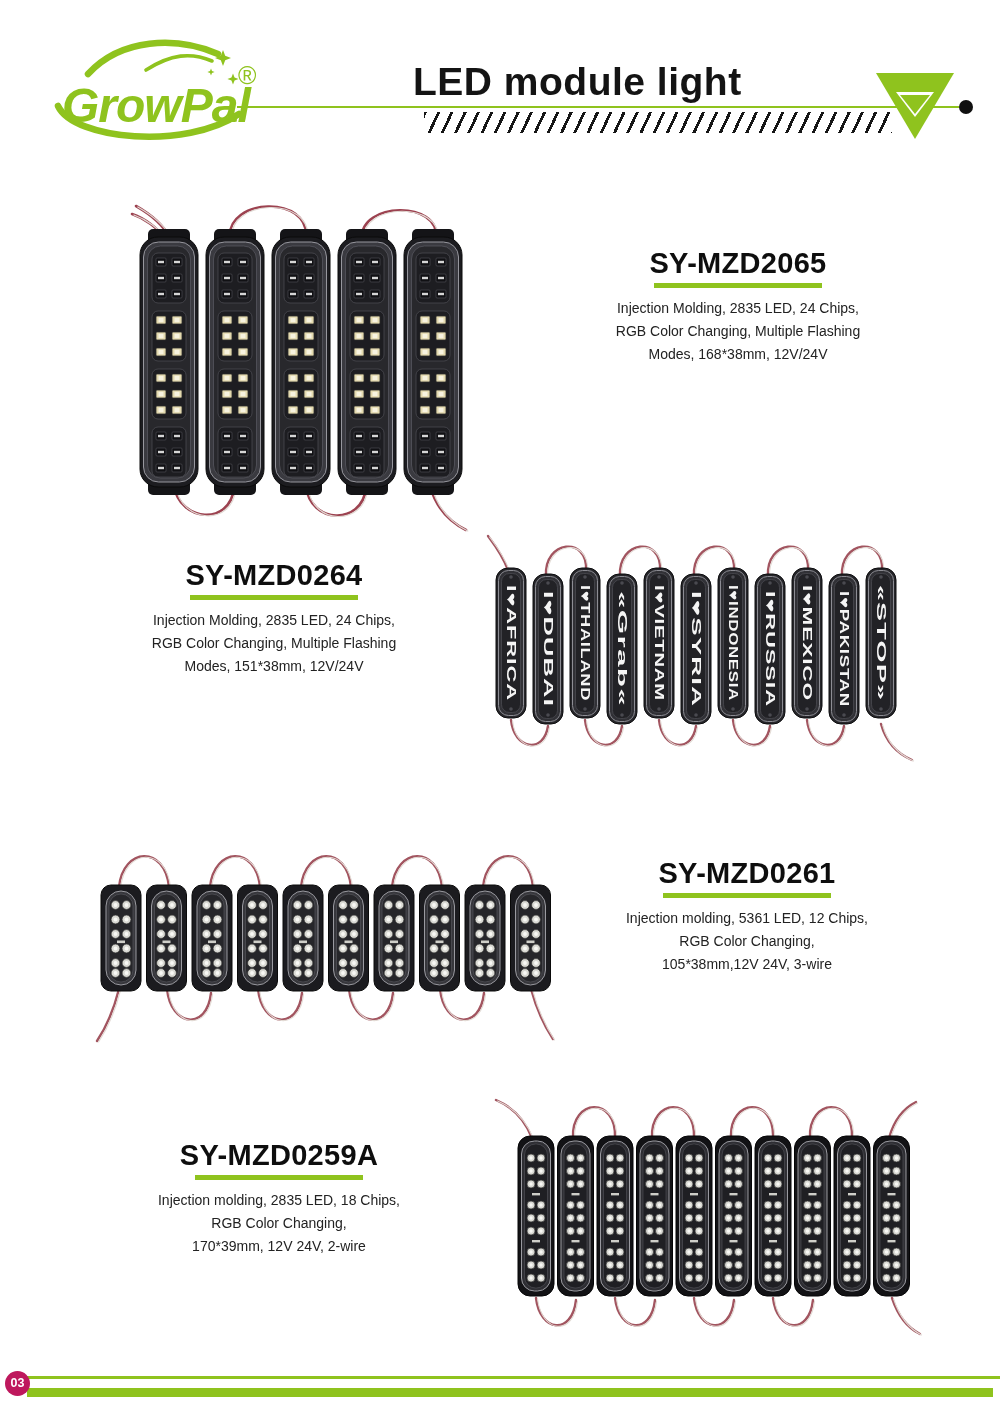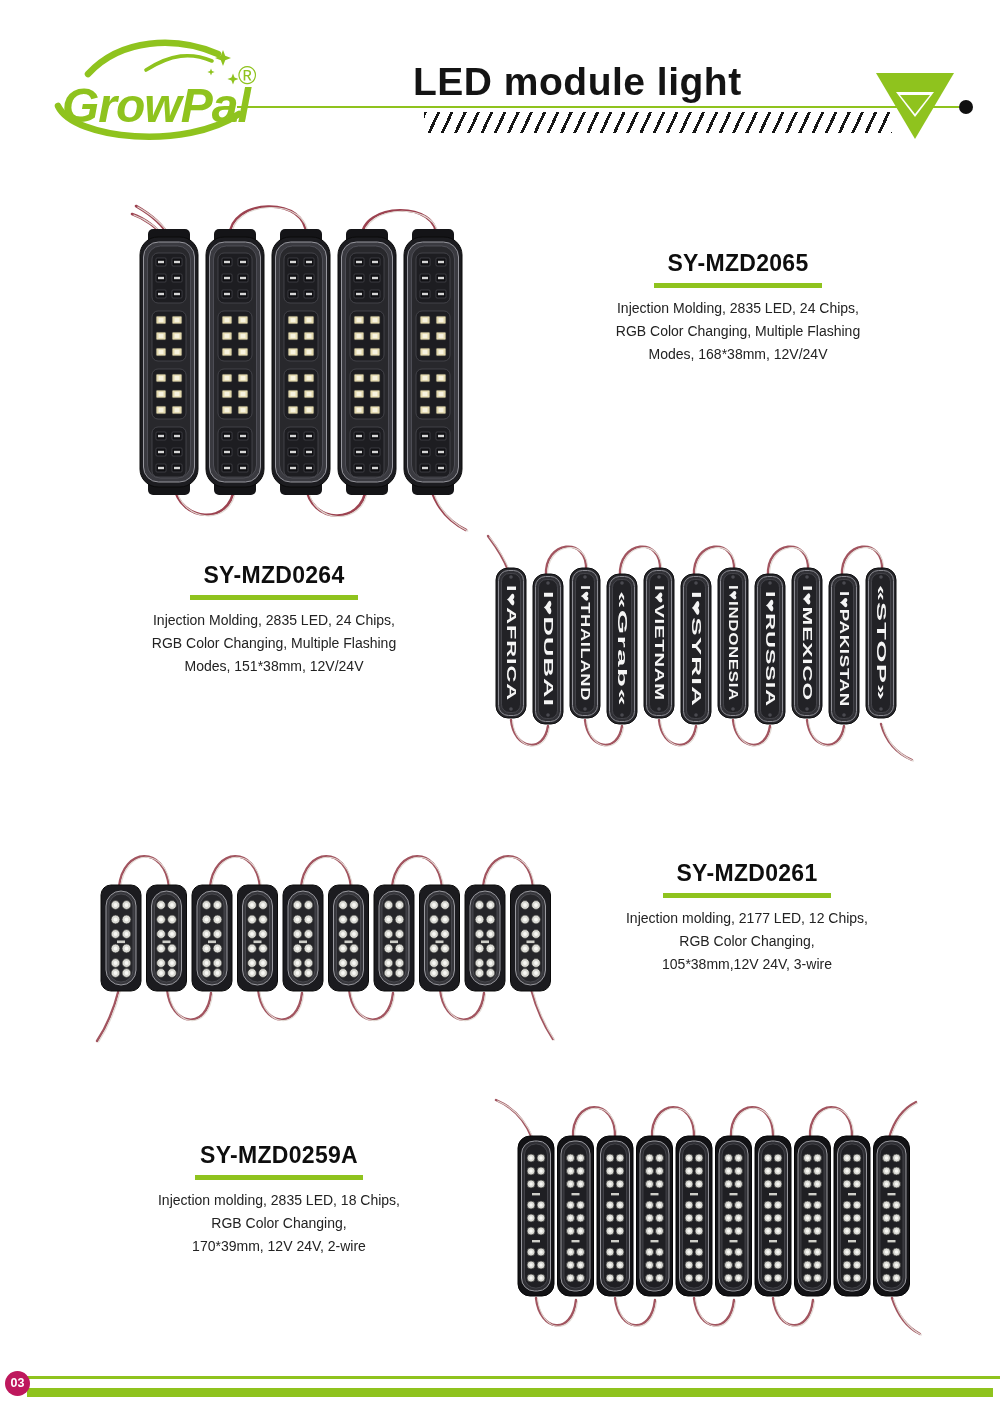--- a/index.html
+++ b/index.html
@@ -11,21 +11,21 @@
   
   .h-title{left:413px;top:60px;font-size:39px;font-weight:bold;letter-spacing:.5px;white-space:nowrap;}
   .h-line{left:237px;top:106px;width:722px;height:2px;background:var(--green);z-index:1;}
   .slashes{left:424px;top:112px;width:468px;height:21px;
            background:repeating-linear-gradient(115deg,#161616 0 2.8px,transparent 2.8px 12px);}
   .line-dot{left:959px;top:100px;width:14px;height:14px;border-radius:50%;background:#101010;}
   .tri{left:874px;top:71px;z-index:2;}
   .logo{left:26px;top:36px;}
   
   .tblock{width:380px;text-align:center;}
-  .model{font-size:23px;font-weight:bold;line-height:26px;color:#0e0e0e;letter-spacing:.3px;}
+  .model{font-size:29px;font-weight:bold;line-height:26px;color:#0e0e0e;letter-spacing:.3px;}
   .model-underline{width:168px;height:5px;background:var(--green);margin:7px auto 9px;}
   .dline{font-size:14px;line-height:23px;color:#222;white-space:nowrap;}
   
   .page-badge{left:5px;top:1371px;width:25px;height:25px;border-radius:50%;background:#be185d;
               color:#fff;font-size:12.5px;font-weight:bold;text-align:center;line-height:25px;z-index:3;}
   .f-thin{left:24px;top:1376px;width:976px;height:3px;background:var(--green);}
   .f-band{left:27px;top:1388px;width:966px;height:9px;background:var(--green);}
 </style>
 </head>
 <body>
@@ -248,21 +248,21 @@
       <use href="#modC" x="281" y="42"></use>
         <use href="#modC" x="326.5" y="42"></use>
       <use href="#modC" x="372" y="42"></use>
         <use href="#modC" x="417.5" y="42"></use>
     </g>
   </svg>
 
   <div class="abs tblock" style="left:557px;top:860px">
     <div class="model">SY-MZD0261</div>
     <div class="model-underline"></div>
-    <div class="dline">Injection molding, 2177 LED, 12 Chips,</div>
+    <div class="dline">Injection molding, 5361 LED, 12 Chips,</div>
     <div class="dline">RGB Color Changing,</div>
     <div class="dline">105*38mm,12V 24V, 3-wire</div>
   </div>
 
   <div class="abs tblock" style="left:89px;top:1142px">
     <div class="model">SY-MZD0259A</div>
     <div class="model-underline"></div>
     <div class="dline">Injection molding, 2835 LED, 18 Chips,</div>
     <div class="dline">RGB Color Changing,</div>
     <div class="dline">170*39mm, 12V 24V, 2-wire</div>

